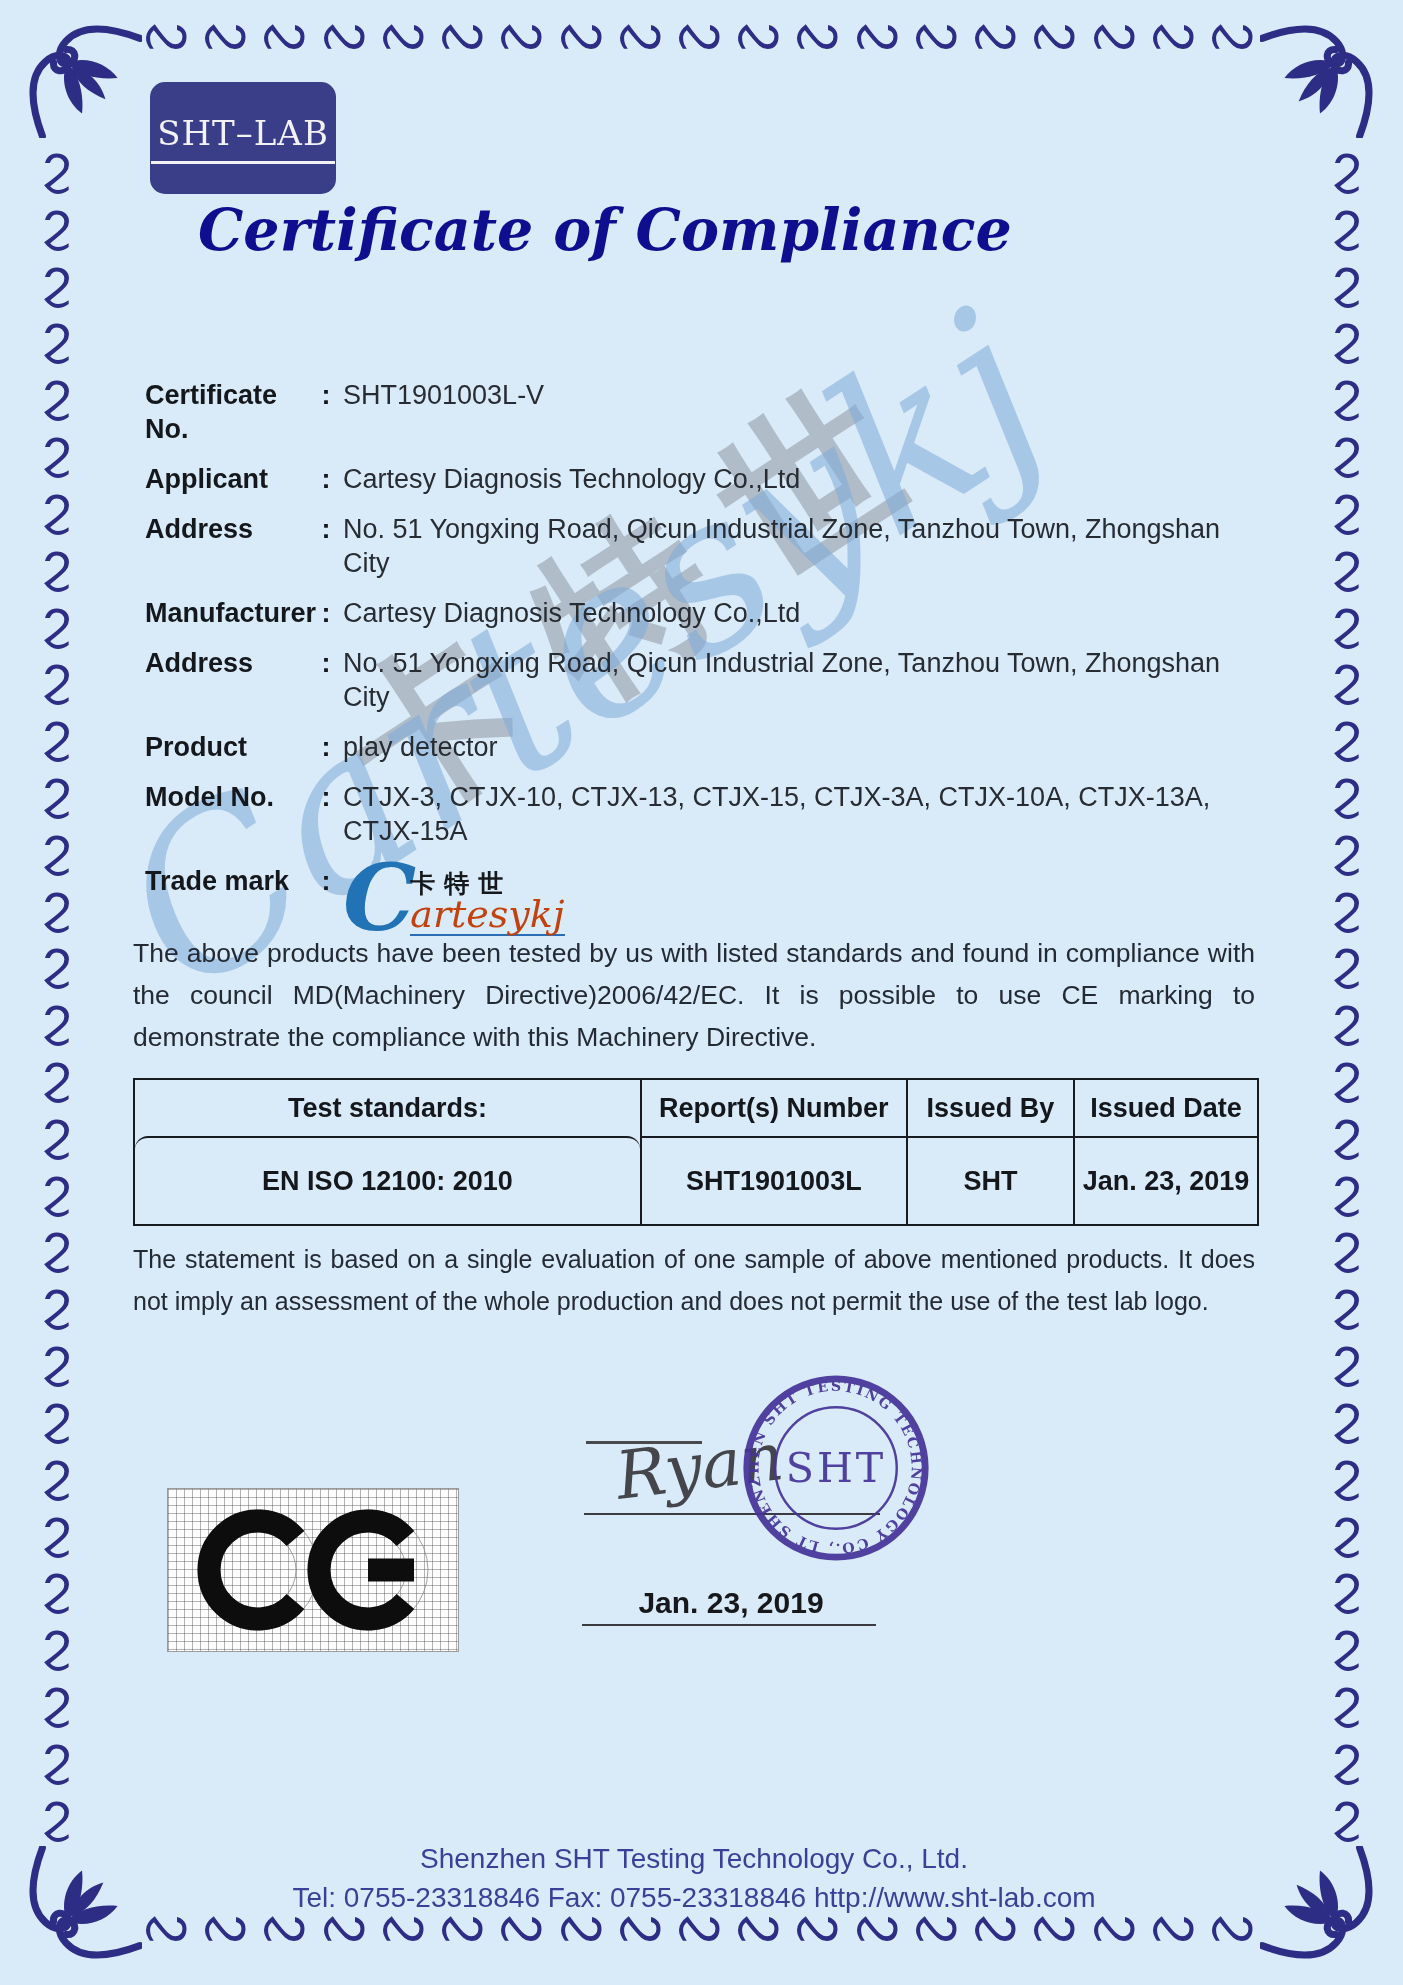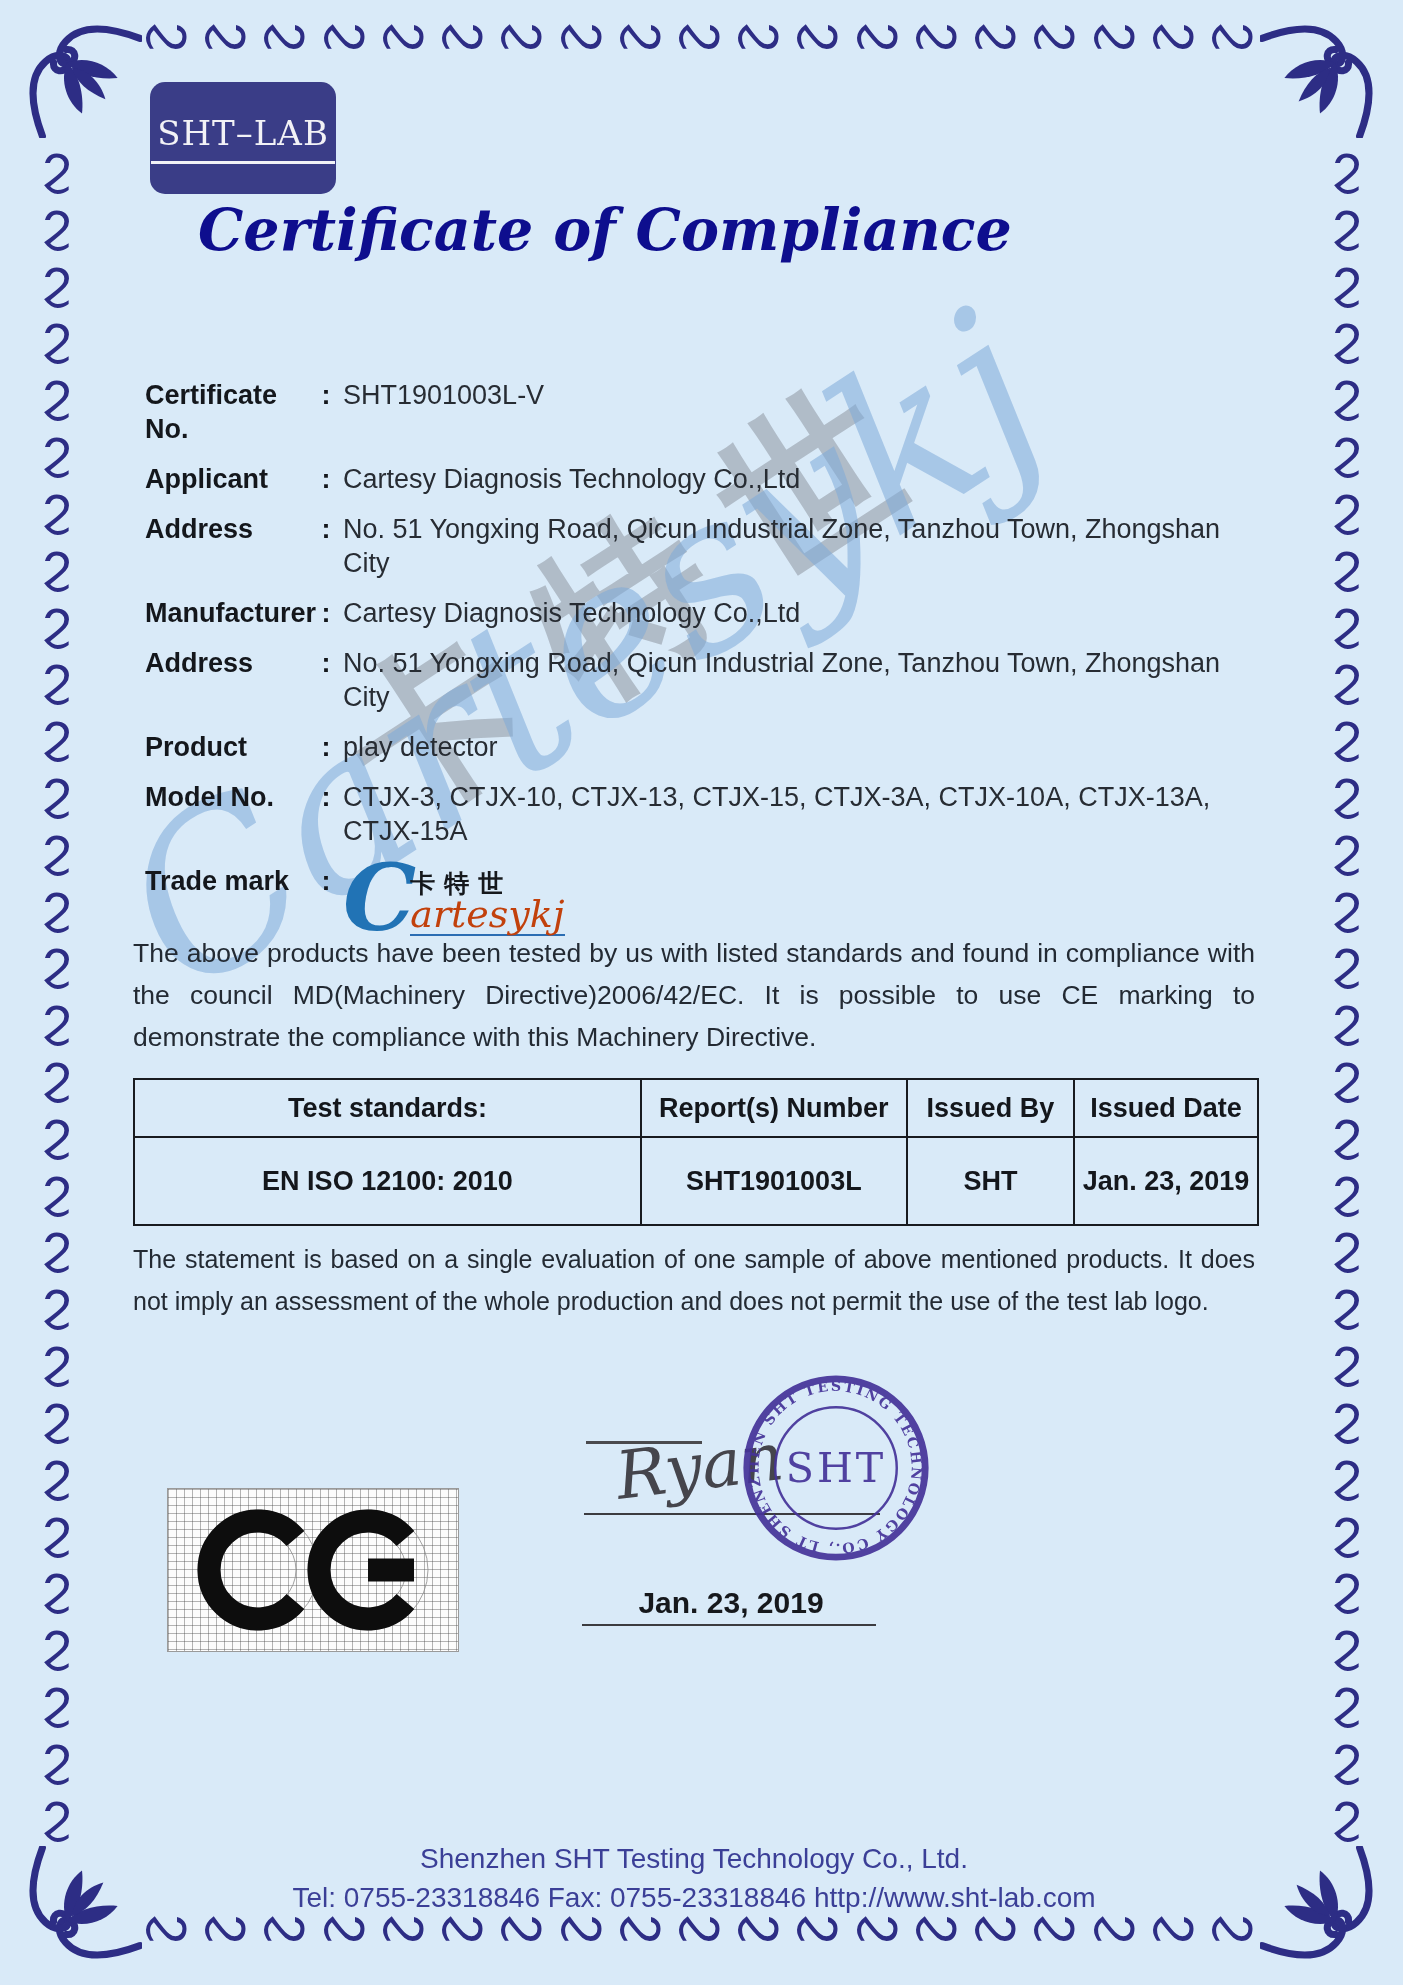--- a/index.html
+++ b/index.html
@@ -57,21 +57,21 @@
   .para{position:absolute;left:133px;top:932px;width:1122px;font-size:26.5px;
         line-height:42px;text-align:justify;color:#232a33;}
   .stmt{position:absolute;left:133px;top:1238px;width:1122px;font-size:25px;
         line-height:42px;text-align:justify;color:#232a33;}
   
   .tbl{position:absolute;left:133px;top:1078px;width:1122px;border:2px solid #181b20;}
   .trow{display:grid;grid-template-columns:45% 23.7% 14.9% 16.4%;}
   .tcell{border-left:2px solid #181b20;display:flex;flex-direction:column;
          align-items:center;justify-content:center;font-weight:bold;font-size:27px;
          color:#14171c;text-align:center;padding:6px 4px;}
-  .tcell:first-child{border-left:none;}
+  .tcell:first-child{border-left:none;border-radius:13px;}
   .trow-body .tcell{border-top:2px solid #181b20;min-height:74px;line-height:36px;}
   .trow-head .tcell{min-height:44px;}
   
   .ce-box{position:absolute;left:167px;top:1488px;width:290px;height:162px;
         background:#fcfcfc;border:1px solid #9a9a9a;
         background-image:
           repeating-linear-gradient(to right, rgba(70,70,70,0.40) 0 1px, transparent 1px 8px),
           repeating-linear-gradient(to bottom, rgba(70,70,70,0.40) 0 1px, transparent 1px 8px);}
   .ce-box svg{position:absolute;left:0;top:0;}
   

